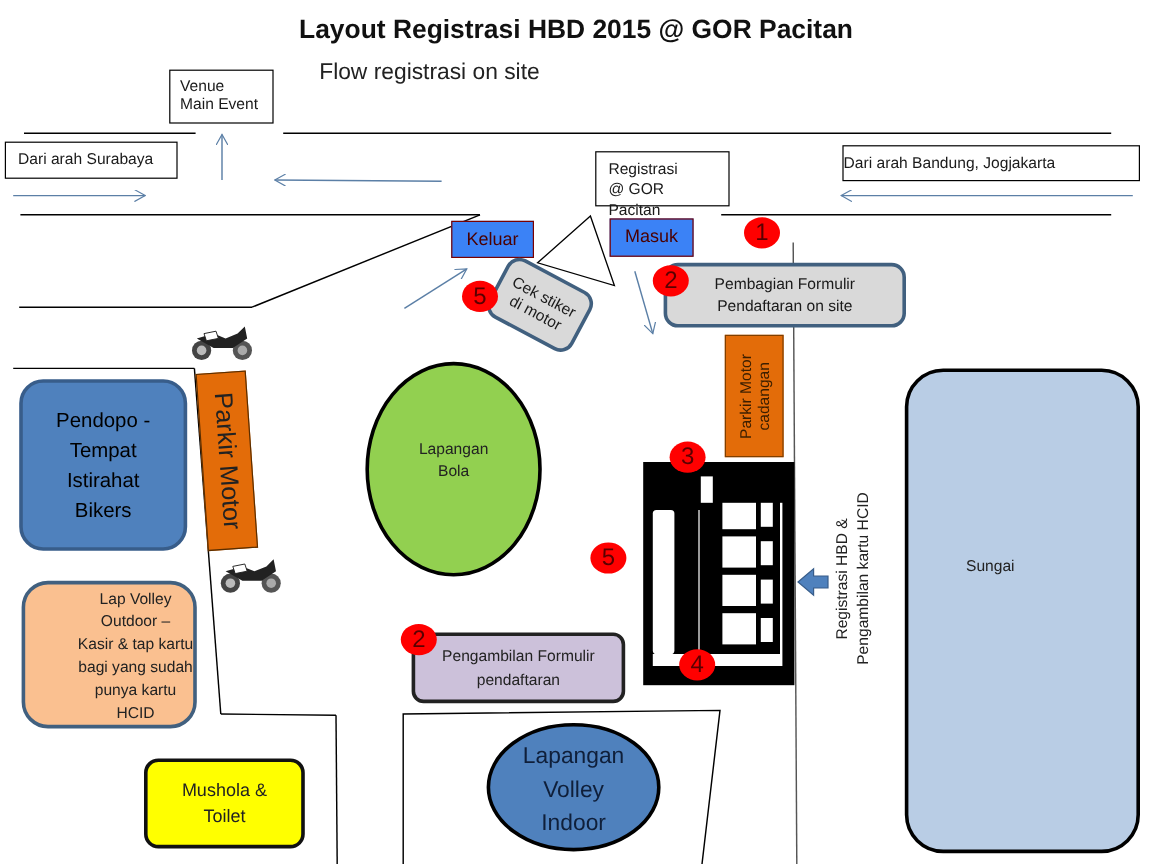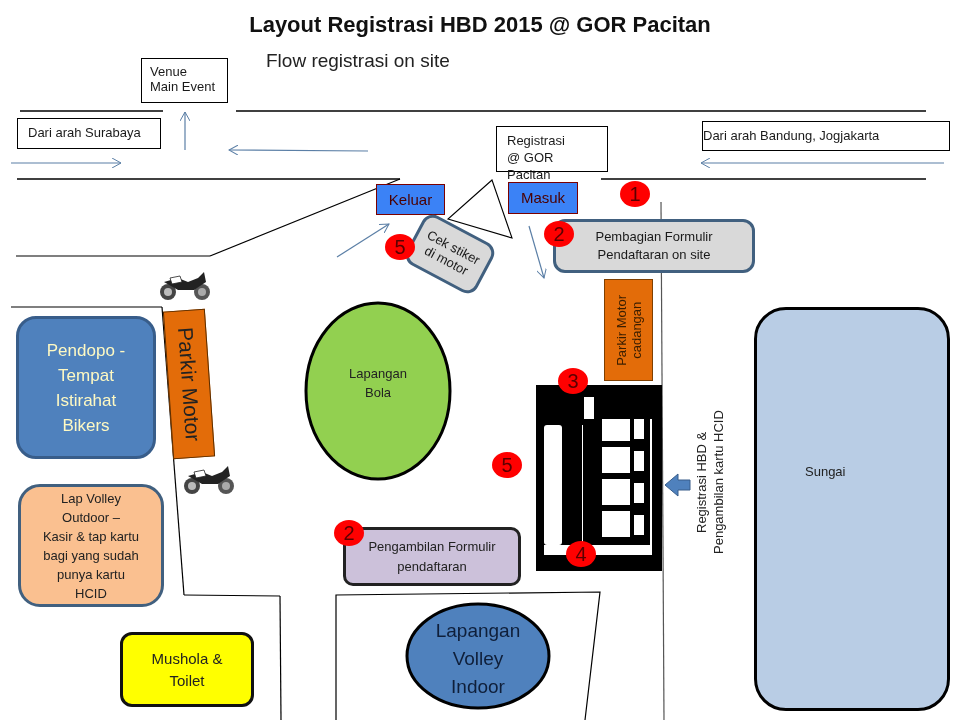--- a/index.html
+++ b/index.html
@@ -57,21 +57,21 @@
 </svg>
 
 <div class="abs title">Layout Registrasi HBD 2015 @ GOR Pacitan</div>
 <div class="abs subtitle">Flow registrasi on site</div>
 
 <div class="abs boxw" style="left:141px;top:58px;width:87px;height:45px;padding:5px 8px;line-height:15px;">
   <div>Venue</div>
   <div>Main Event</div>
 </div>
 
-<div class="abs boxw" style="left:4px;top:118px;width:144px;height:31px;padding:6px 10px;margin-left:13px;">
+<div class="abs boxw" style="left:4px;top:118px;width:144px;height:31px;padding:6px 10px;">
   <span>Dari arah Surabaya</span>
 </div>
 
 <div class="abs boxw" style="left:702px;top:121px;width:248px;height:30px;padding:6px 0;text-align:left;">
   <span>Dari arah Bandung, Jogjakarta</span>
 </div>
 
 <div class="abs boxw" style="left:496px;top:126px;width:112px;height:46px;padding:5px 10px;line-height:17px;">
   <div>Registrasi</div>
   <div>@ GOR Pacitan</div>
@@ -123,30 +123,30 @@
   <svg width="54" height="32" viewBox="0 0 54 32">
     <circle cx="10" cy="22" r="8" fill="#444"></circle>
       <circle cx="10" cy="22" r="4" fill="#bbb"></circle>
     <circle cx="44" cy="22" r="8" fill="#555"></circle>
       <circle cx="44" cy="22" r="4" fill="#aaa"></circle>
     <path d="M6,12 L20,8 L30,12 L40,8 L46,2 L48,12 L36,20 L20,20 Z" fill="#222"></path>
     <path d="M12,8 L22,6 L24,12 L14,14 Z" fill="#fff" stroke="#222" stroke-width="0.8"></path>
   </svg>
 </div>
 
-<div class="abs rbox" style="left:16px;top:316px;width:140px;height:143px;background:#4f81bd;border-color:#385d8a;border-radius:20px;font-size:17px;line-height:25px;color:#fef9c3;">
+<div class="abs rbox" style="left:16px;top:316px;width:140px;height:143px;background:#4f81bd;border-color:#385d8a;border-radius:20px;font-size:17px;line-height:25px;color:#000000;">
   <div>
     <div>Pendopo -</div>
     <div>Tempat</div>
     <div>Istirahat</div>
     <div>Bikers</div>
   </div>
 </div>
 
-<div class="abs rbox" style="left:18px;top:484px;width:146px;height:123px;background:#fac090;border-color:#41607f;border-radius:22px;font-size:13px;line-height:19px;color:#222;">
+<div class="abs rbox" style="left:18px;top:484px;width:146px;height:123px;background:#fac090;border-color:#41607f;border-radius:22px;font-size:13px;line-height:19px;color:#222;justify-content:flex-end;">
   <div>
     <div>Lap Volley</div>
     <div>Outdoor  –</div>
     <div>Kasir &amp; tap kartu</div>
     <div>bagi yang sudah</div>
     <div>punya kartu</div>
     <div>HCID</div>
   </div>
 </div>
 

